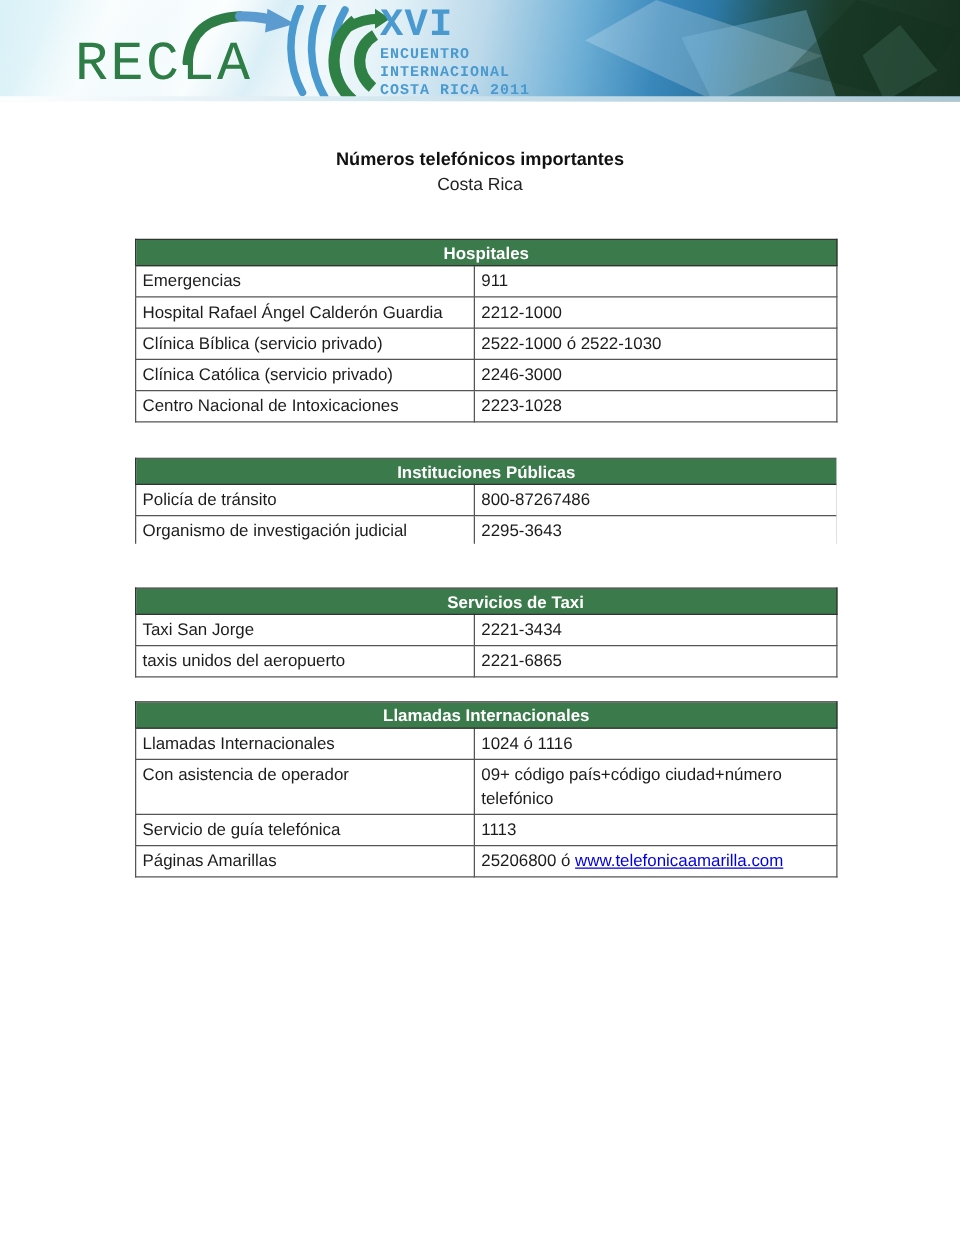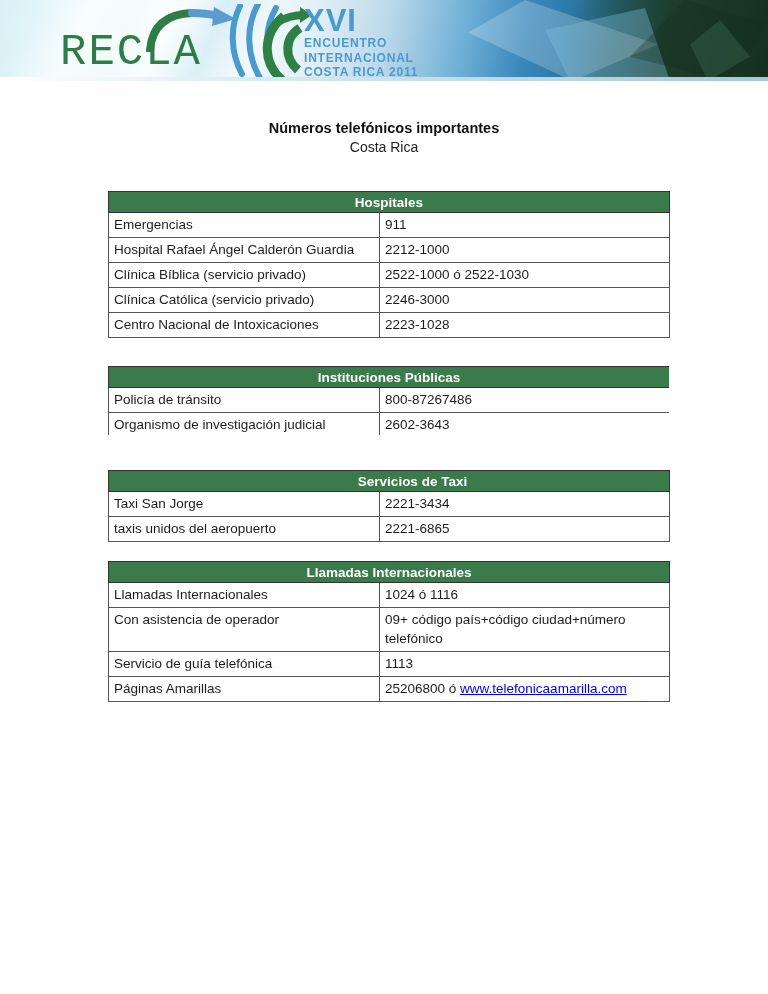--- a/index.html
+++ b/index.html
@@ -38,21 +38,21 @@
     background:linear-gradient(90deg, rgba(255,255,255,.95), #d9eaf2 35%, #bdd8e4 65%, #a8c8d6 100%); }
 
   .recla-logo { position:absolute; left:60px; top:10px; width:190px; height:66px; }
   .recla-text {
     position:absolute; left:0; bottom:2px;
     font-family:Liberation Mono, monospace;
     font-size:44px; line-height:44px; color:#2e7d46; letter-spacing:2px;
   }
   .recla-arrow { position:absolute; left:76px; top:-4px; }
 
-  .event-logo { position:absolute; left:226px; top:4px; width:290px; height:76px; }
+  .event-logo { position:absolute; left:226px; top:4px; width:290px; height:76px;font-family:Liberation Mono, monospace; }
   .event-arcs { position:absolute; left:0; top:0; }
   .event-text { position:absolute; left:78px; top:2px; }
   .event-numeral {
     font-size:31px; line-height:30px; color:#4a9ad0; font-weight:bold; letter-spacing:1px;
   }
   .event-line {
     font-size:12px; line-height:14.5px; color:#4a9ad0; letter-spacing:0.8px; font-weight:bold;
   }
 
   
@@ -168,21 +168,21 @@
     <tbody>
         <tr>
           <th colspan="2" style="background: rgb(58, 122, 75); color: rgb(255, 255, 255);">Instituciones Públicas</th>
         </tr>
     <tr>
       <td>Policía de tránsito</td>
       <td>800-87267486</td>
         </tr>
     <tr>
       <td>Organismo de investigación judicial</td>
-      <td>2602-3643</td>
+      <td>2295-3643</td>
         </tr>
   </tbody>
     </table>
 </div>
 
 <div class="tbl-wrap mt-t3">
   <table>
     <colgroup>
         <col style="width:271px">
         <col style="width:290px">

